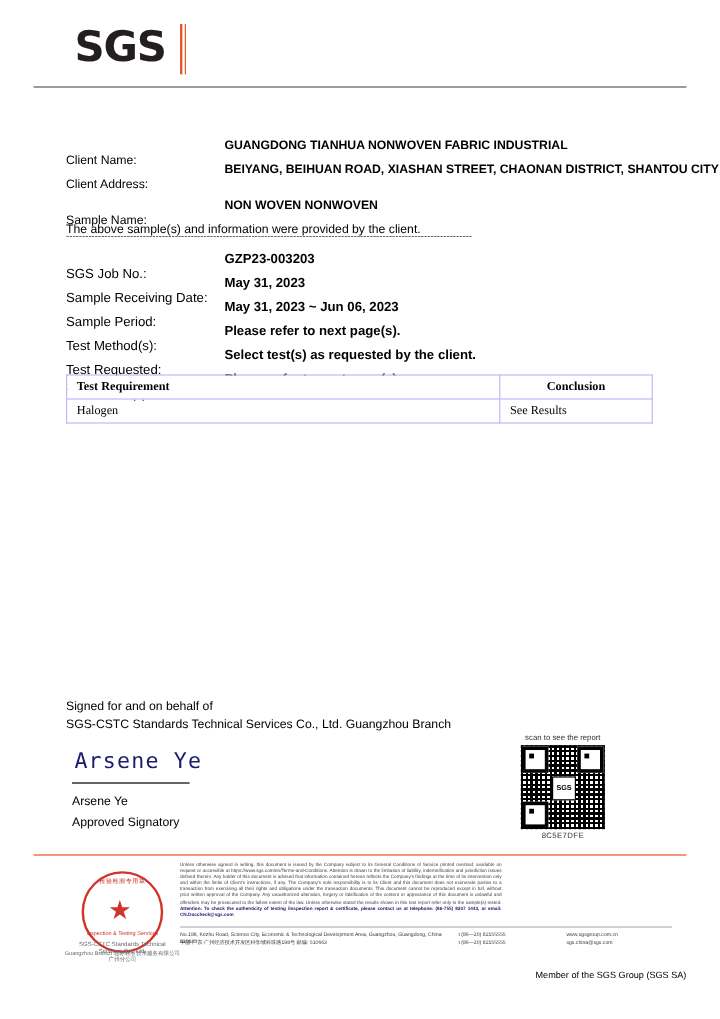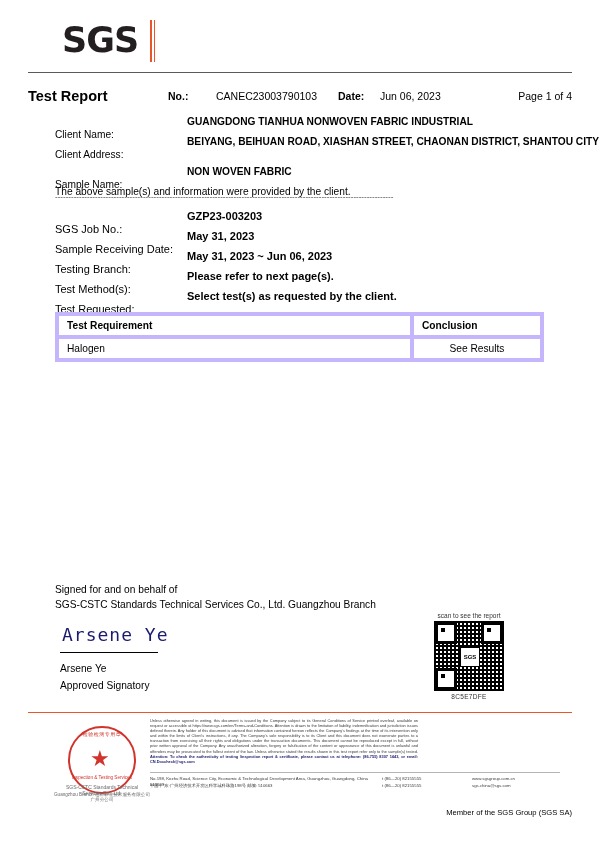--- a/index.html
+++ b/index.html
@@ -185,38 +185,39 @@
   .tbl {
     position: absolute;
     left: 55px;
     top: 312px;
     width: 489px;
     border-collapse: collapse;
     font-size: 10.2px;
     color: #000;
   }
   .tbl th, .tbl td {
-    border: 4px solid #c4b5fd;
+    border: 1px solid #c4b5fd;
     padding: 4px 8px;
     text-align: left;
     font-weight: normal;
+    font-family: Liberation Serif, serif;
   }
   .tbl thead th {
     font-weight: bold;
     background: #ffffff;
   }
   .tbl .c-concl {
     width: 110px;
     text-align: center;
   }
   .tbl thead .c-concl {
+    text-align: center;
+  }
+  .tbl td.c-concl {
     text-align: left;
-  }
-  .tbl td.c-concl {
-    text-align: center;
   }
 
   
   .sig-block {
     position: absolute;
     left: 55px;
     top: 582px;
     font-size: 10.2px;
     color: #000;
     line-height: 15px;
@@ -435,59 +436,51 @@
 
 <div class="page">
 
   <div class="logo-wrap">
     <div class="logo-text">SGS</div>
     <div class="logo-bar"></div>
     <div class="logo-bar2"></div>
   </div>
   <div class="header-rule"></div>
 
-  <div class="title-row">
-    <div class="title-main">Test Report</div>
-    <div class="lbl-no">No.:</div>
-    <div class="val-no">CANEC23003790103</div>
-    <div class="lbl-date">Date:</div>
-    <div class="val-date">Jun 06, 2023</div>
-    <div class="val-page">Page 1 of 4</div>
-  </div>
 
   <div class="info-block">
     <div class="row2">
       <span class="kk">Client Name:</span>
       <span class="vv">GUANGDONG TIANHUA NONWOVEN FABRIC INDUSTRIAL</span>
     </div>
     <div class="row2">
       <span class="kk">Client Address:</span>
       <span class="vv">BEIYANG, BEIHUAN ROAD, XIASHAN STREET, CHAONAN DISTRICT, SHANTOU CITY</span>
     </div>
     <div class="sample-gap"></div>
     <div class="row2">
       <span class="kk">Sample Name:</span>
-      <span class="vv">NON WOVEN FABRIC</span>
+      <span class="vv">NON WOVEN NONWOVEN</span>
     </div>
     <div class="note-line">The above sample(s) and information were provided by the client.</div>
   </div>
 
   <div class="dashed">-------------------------------------------------------------------------------------------------------------------------------</div>
 
   <div class="job-block">
     <div class="row2">
       <span class="kk">SGS Job No.:</span>
       <span class="vv">GZP23-003203</span>
     </div>
     <div class="row2">
       <span class="kk">Sample Receiving Date:</span>
       <span class="vv">May 31, 2023</span>
     </div>
     <div class="row2">
-      <span class="kk">Testing Branch:</span>
+      <span class="kk">Sample Period:</span>
       <span class="vv">May 31, 2023 ~ Jun 06, 2023</span>
     </div>
     <div class="row2">
       <span class="kk">Test Method(s):</span>
       <span class="vv">Please refer to next page(s).</span>
     </div>
     <div class="row2">
       <span class="kk">Test Requested:</span>
       <span class="vv">Select test(s) as requested by the client.</span>
     </div>

